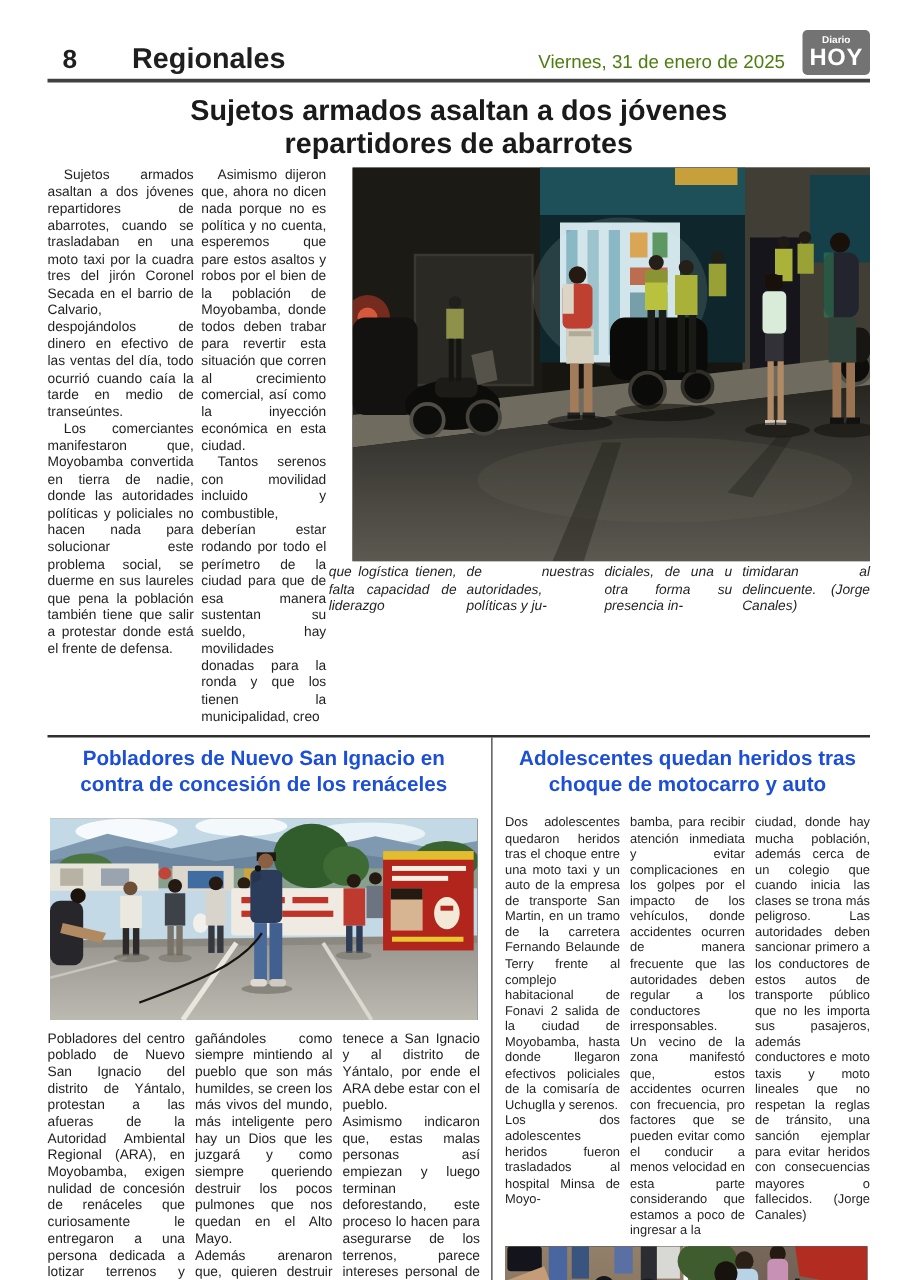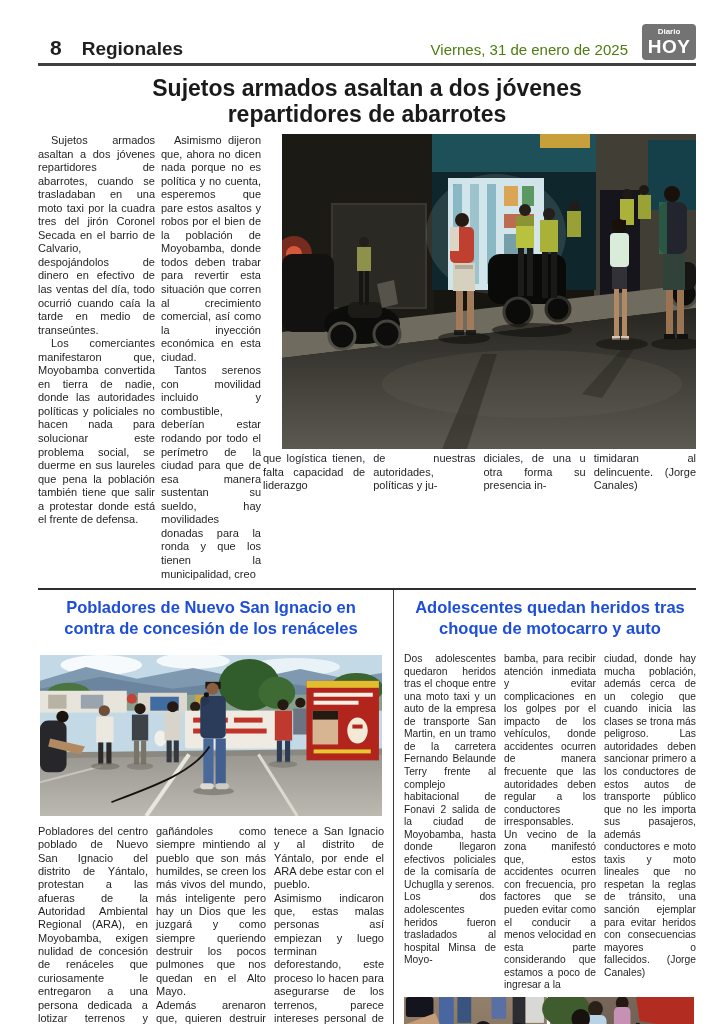--- a/index.html
+++ b/index.html
@@ -3,39 +3,39 @@
 <meta charset="utf-8">
 <style>
   html,body{margin:0;padding:0;background:#ffffff;}
   .page{width:723px;height:1024px;position:relative;background:#ffffff;overflow:hidden;
         font-family:"Liberation Sans",sans-serif;color:#1f1f1f;}
   .content{position:absolute;left:38px;top:0;width:658px;}
 
   
   .header{display:flex;align-items:flex-end;margin-top:24px;height:36px;}
   .pagenum{font-size:21px;font-weight:bold;margin-left:12px;}
-  .section{font-size:19px;font-weight:bold;margin-left:20px;}
+  .section{font-size:23px;font-weight:bold;margin-left:44px;}
   .spacer{flex:1;}
   .date{font-size:15px;margin-right:14px;padding-bottom:2px;color:#4d7c0f;}
   .logo{width:54px;height:36px;background:#737373;border-radius:4px;color:#fff;
         display:flex;flex-direction:column;align-items:center;justify-content:center;line-height:1;}
   .logo-top{font-size:8px;font-weight:bold;margin-bottom:1px;}
   .logo-main{font-size:19px;font-weight:bold;letter-spacing:.5px;}
   .rule{border-top:3px solid #414141;margin-top:3px;}
 
   h1{font-size:23px;line-height:26px;text-align:center;margin:9px 50px 7px;font-weight:bold;color:#1a1a1a;}
   h2{font-size:16.5px;line-height:21px;text-align:center;font-weight:bold;margin:7px 2px 0;color:#1d4ed8;}
 
   .jtext{text-align:justify;hyphens:auto;-webkit-hyphens:auto;}
   .top-body{display:flex;}
   .tcol{font-size:11px;line-height:13.55px;}
   .tcol p{margin:0;text-indent:13px;}
   .tcol1{width:117px;margin-right:6px;}
   .tcol2{width:100px;margin-right:2px;}
-  .tright{flex:1;display:flex;flex-direction:column;}
+  .tright{flex:1;display:flex;flex-direction:column;font-style:italic;}
   .photo{overflow:hidden;background:#222;}
   .photo svg{display:block;width:100%;height:100%;}
   .photo1{margin-left:19px;height:315px;}
   .strip{display:flex;gap:8px;margin-top:3px;}
   .strip p{flex:1;margin:0;font-size:11px;line-height:13.5px;}
 
   .rule2{border-top:2px solid #2e2e2e;margin:7px 0 0;}
   .bottom{display:flex;}
   .bleft{width:346px;padding-right:9px;}
   .vdivider{width:1px;background:#3a3a3a;}

